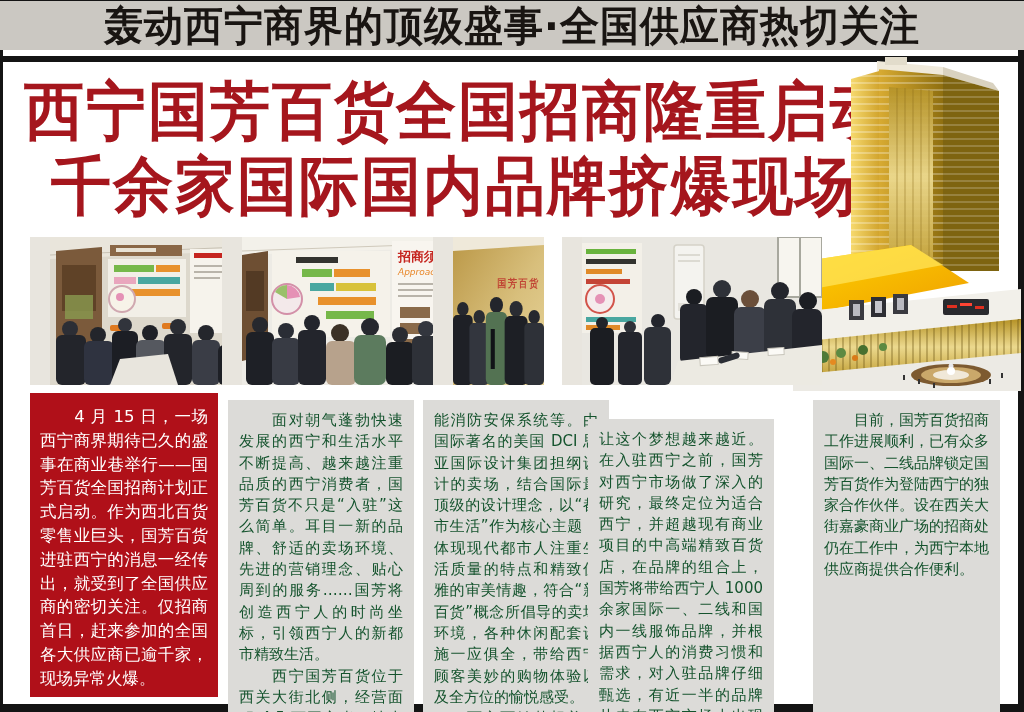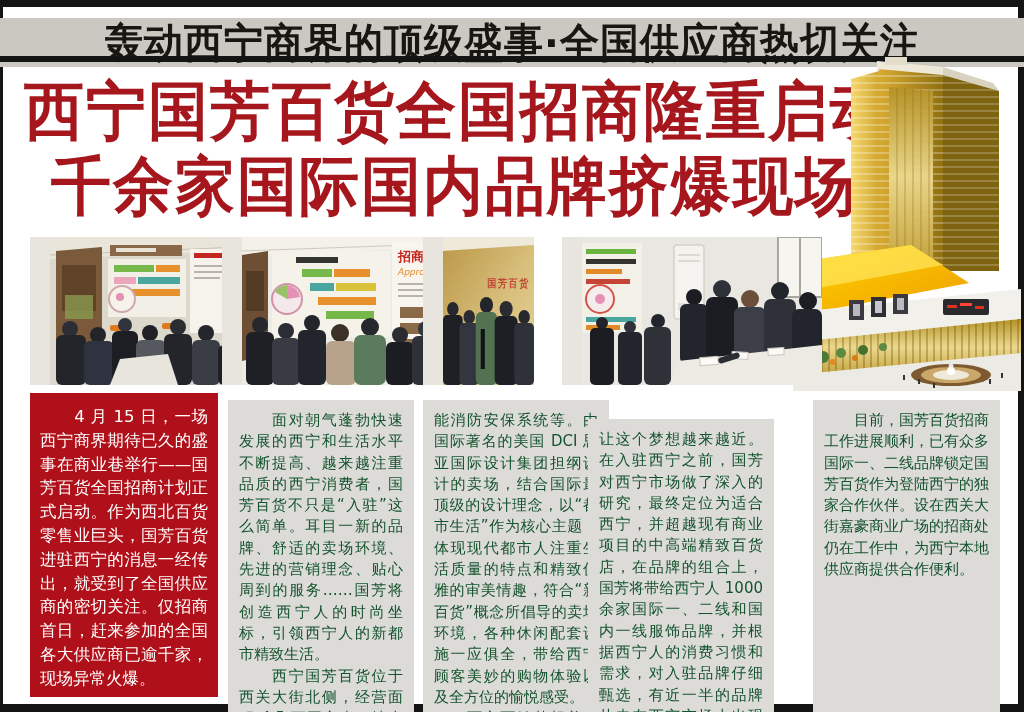--- a/index.html
+++ b/index.html
@@ -8,39 +8,39 @@
     overflow:hidden;font-family:"DejaVu Sans",sans-serif;margin:0 auto;
   }
   .bar{position:absolute;background:#141414;}
   .bar-top{left:0;top:0;width:1024px;height:7px;}
   .bar-under-banner{left:0;top:56px;width:1024px;height:6px;}
   .bar-bottom{left:0;top:704px;width:1024px;height:8px;}
   .bar-left{left:0;top:0;width:3px;height:712px;}
   .bar-right{left:1018px;top:0;width:6px;height:712px;}
 
   .banner{
-    position:absolute;left:0;top:18px;width:1024px;height:49px;background:#cbc8c2;
+    position:absolute;left:0;top:1px;width:1024px;height:49px;background:#cbc8c2;
     display:flex;align-items:center;justify-content:center;
   }
   .banner span{
     font-size:39px;font-weight:900;color:#191512;letter-spacing:1px;white-space:nowrap;
     transform:scaleY(1.05);
   }
 
   .headline{
     position:absolute;left:24px;top:74px;width:860px;text-align:center;
     color:#a5161d;font-weight:900;
   }
   .headline .hl{font-size:60px;line-height:75px;letter-spacing:2px;white-space:nowrap;transform:scaleY(1.06);}
 
   .photo{position:absolute;top:237px;height:148px;overflow:hidden;background:#e8e5de;padding-left:20px;}
   .photo svg{display:block;width:100%;height:100%;}
   .photo-1{left:30px;width:190px;}
   .photo-2{left:222px;width:225px;}
-  .photo-3{left:423px;width:91px;}
+  .photo-3{left:433px;width:91px;}
   .photo-4{left:562px;width:240px;}
 
   .building{position:absolute;left:793px;top:57px;width:228px;height:334px;}
   .building svg{display:block;width:100%;height:100%;}
 
   .col{
     position:absolute;top:400px;height:375px;width:186px;box-sizing:border-box;
     background:#dcdbd8;color:#14532d;font-size:15px;line-height:21.3px;
     padding:10px 11px;text-align:justify;
   }

